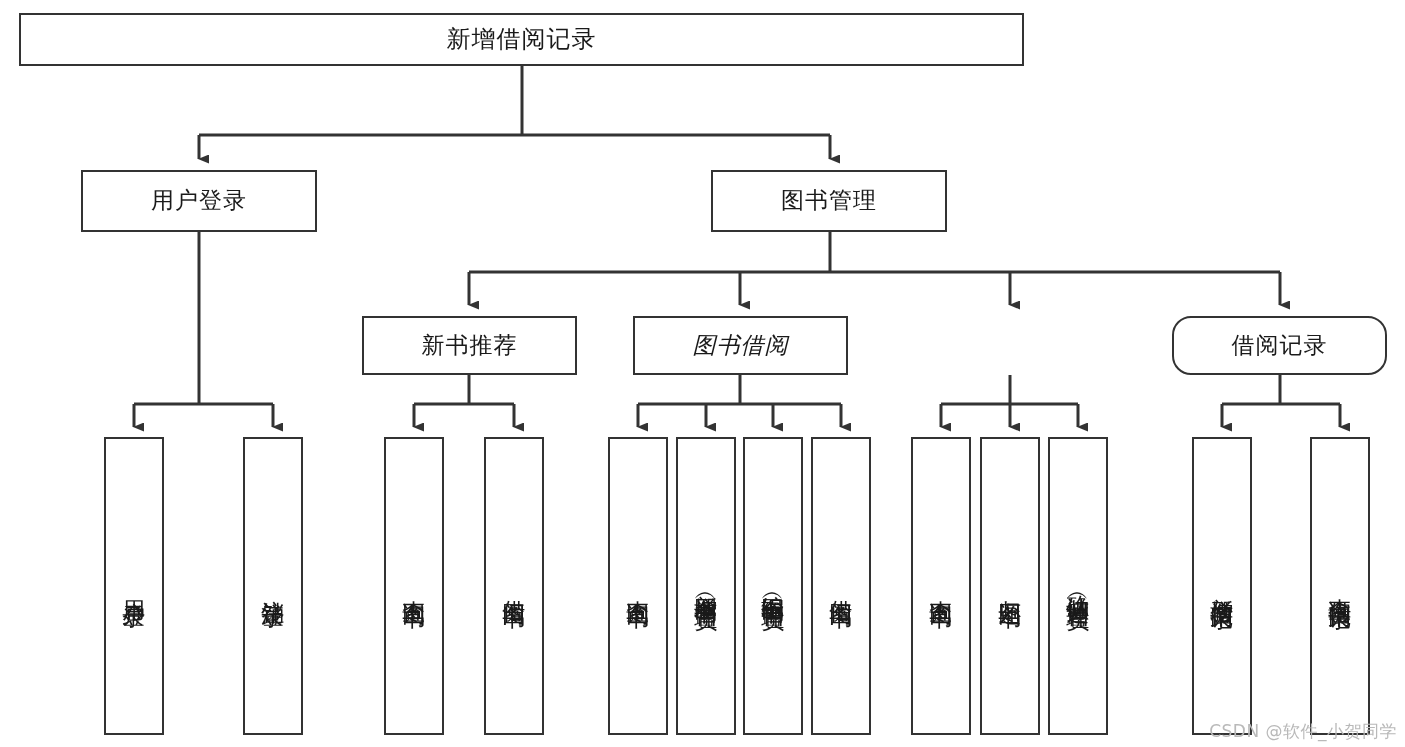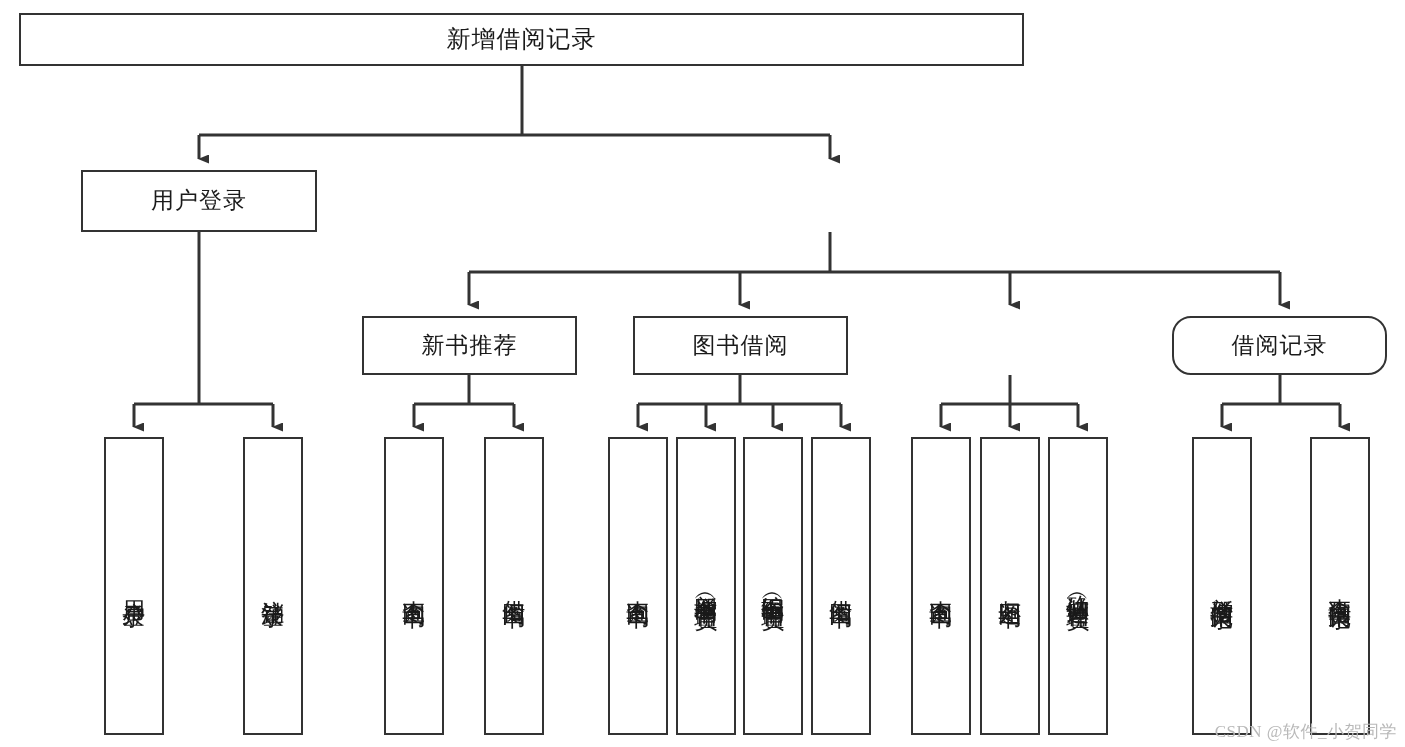--- a/index.html
+++ b/index.html
@@ -59,21 +59,20 @@
   }
   .watermark {
     position: absolute;
     right: 8px;
     bottom: 4px;
     font-size: 17px;
     color: #b9b9b9;
     letter-spacing: 0.5px;
     white-space: nowrap;
     z-index: 5;
-    font-family: Liberation Serif, serif;
   }
 </style>
 </head>
 <body>
 
 <div id="canvas">
 
   <svg class="edges" viewBox="0 0 1405 747" xmlns="http://www.w3.org/2000/svg">
     <defs>
       <marker id="arrow" markerWidth="9" markerHeight="11" refX="4.5" refY="10" orient="auto" markerUnits="userSpaceOnUse">
@@ -121,24 +120,25 @@
       <path d="M 1222 404 L 1340 404"></path>
       <path d="M 1222 404 L 1222 427" marker-end="url(#arrow)"></path>
       <path d="M 1340 404 L 1340 427" marker-end="url(#arrow)"></path>
     </g>
   </svg>
 
   <div class="node node-h node-root" style="left:19px; top:13px; width:1005px; height:53px;">新增借阅记录</div>
 
   <div class="node node-h" style="left:81px; top:170px; width:236px; height:62px;">用户登录</div>
 
+  <div class="node node-h" style="left:711px; top:170px; width:236px; height:62px;">图书管理</div>
 
   <div class="node node-h" style="left:362px; top:316px; width:215px; height:59px;">新书推荐</div>
 
-  <div class="node node-h" style="left:633px; top:316px; width:215px; height:59px;">图书借阅</div>
+  <div class="node node-h" style="left:633px; top:316px; width:215px; height:59px;font-style:italic;">图书借阅</div>
 
 
   <div class="node node-h" style="left:1172px; top:316px; width:215px; height:59px;border-radius:19px;">借阅记录</div>
 
   <div class="node node-v" style="left:104px; top:437px; width:60px; height:298px;">用户登录</div>
 
   <div class="node node-v" style="left:243px; top:437px; width:60px; height:298px;">注销登录</div>
 
   <div class="node node-v" style="left:384px; top:437px; width:60px; height:298px;">查询图书</div>
 

